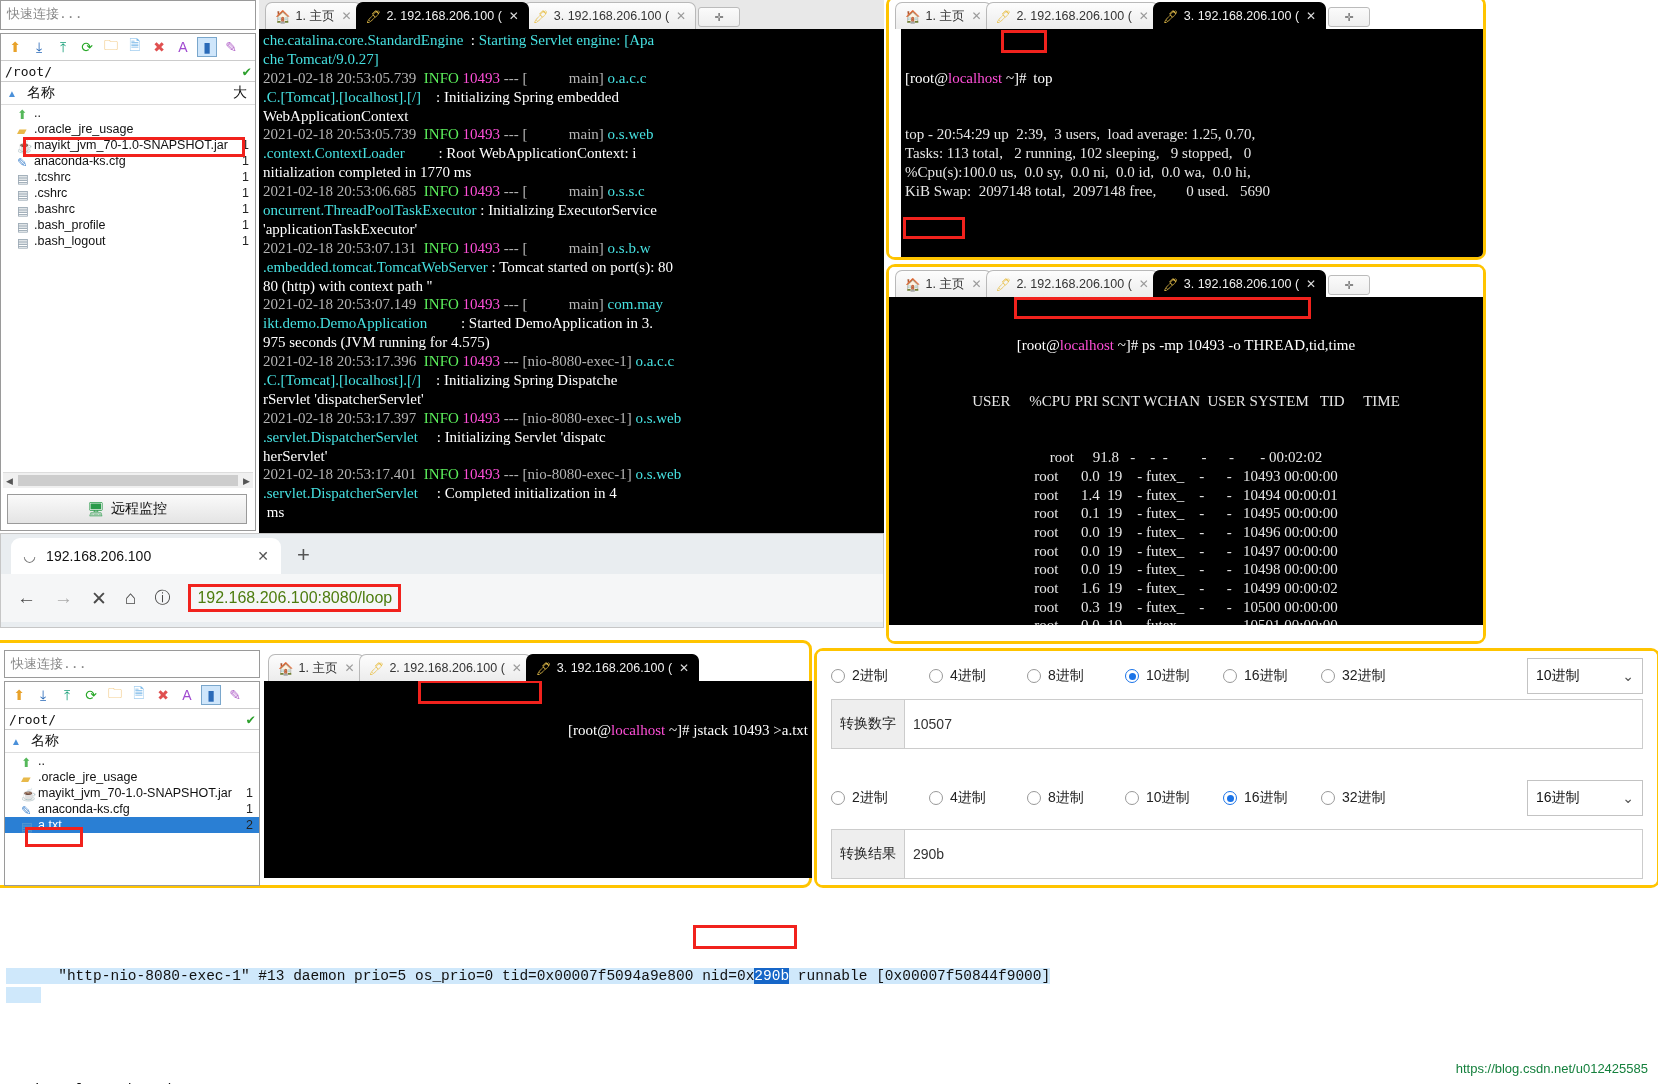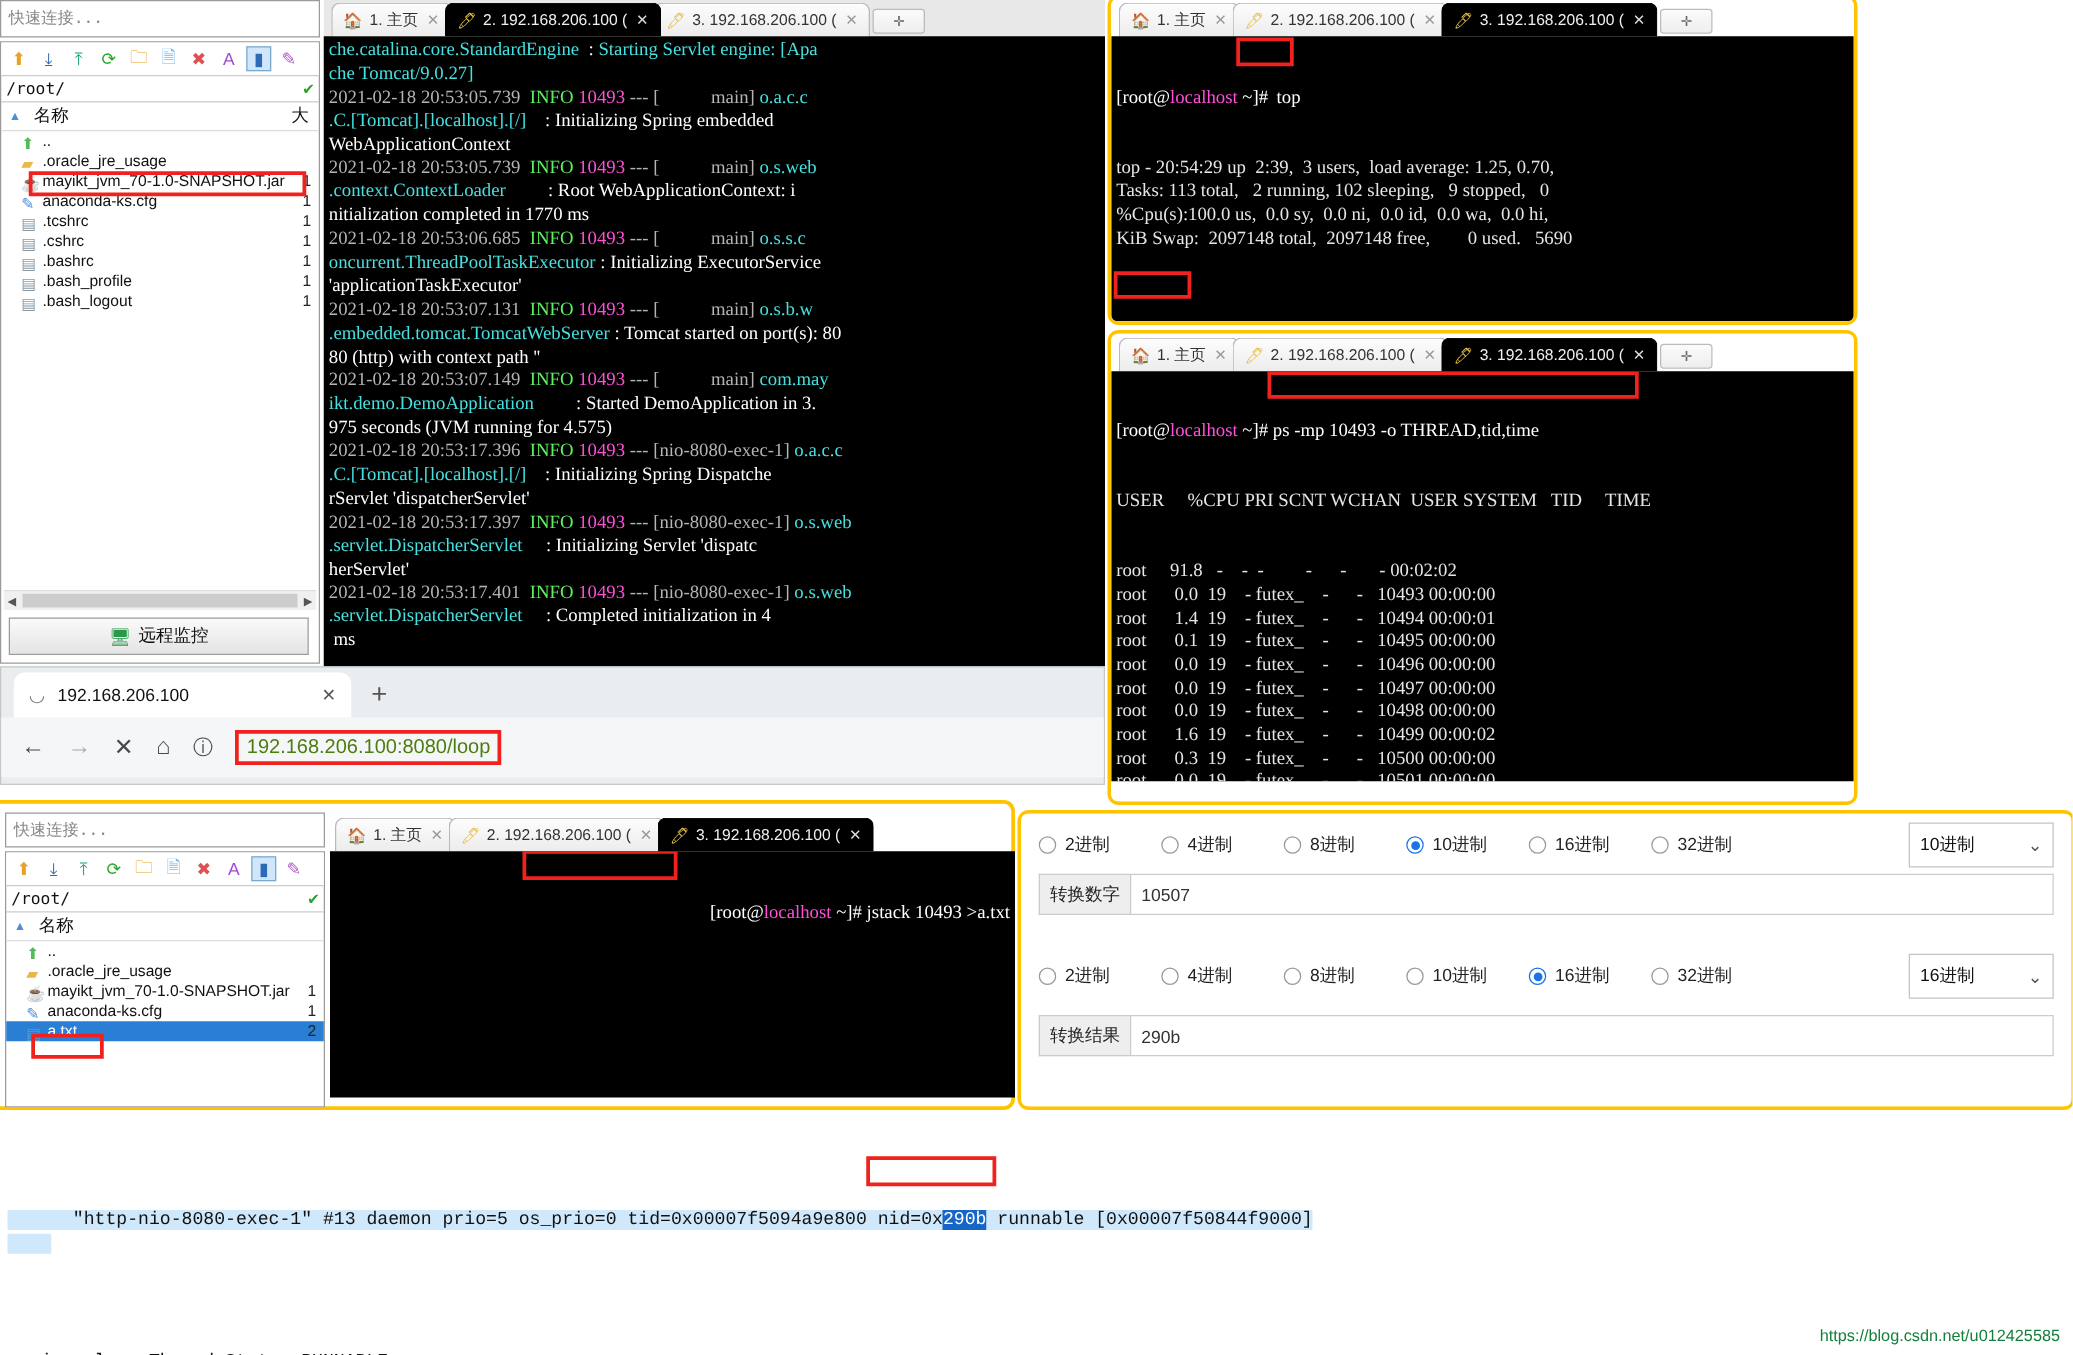--- a/index.html
+++ b/index.html
@@ -103,21 +103,21 @@
   .radio-row { display:flex; align-items:center; padding:10px 0; }
   .radio-item { display:flex; align-items:center; gap:7px; font-size:14px; color:#222; width:98px; }
   .rd { width:14px; height:14px; border-radius:50%; border:1.5px solid #999; background:#fff; display:inline-block; position:relative; }
   .rd.on { border-color:#1a73e8; }
   .rd.on::after { content:''; position:absolute; inset:2.5px; border-radius:50%; background:#1a73e8; }
   .sel-box {
     border:1px solid #c3c3c3; background:#fff; height:36px; width:116px;
     display:flex; align-items:center; justify-content:space-between;
     padding:0 8px; font-size:14px;
   }
-  .field-row { display:flex; align-items:stretch; height:33px; }
+  .field-row { display:flex; align-items:stretch; height:50px; }
   .field-lab {
     background:#eeeeee; border:1px solid #ccc; border-right:none;
     display:flex; align-items:center; padding:0 8px; font-size:14px; color:#222;
   }
   .field-in {
     flex:1; border:1px solid #ccc; background:#fff;
     display:flex; align-items:center; padding:0 8px; font-size:14px; color:#333;
   }
 
   
@@ -261,21 +261,21 @@
       </div>
       <div class="tab active">
         <span style="color:#e8c04a;">🖊</span>
         <span>3. 192.168.206.100 (</span>
         <span class="x">✕</span>
       </div>
       <div class="tab-add">
         <span>✛</span>
       </div>
     </div>
-    <div class="term" style="height:228px;position:relative;">
+    <div class="term" style="height:228px;position:relative;margin-left:12px;">
       <div><span class="w">[root@</span><span class="m">localhost</span><span class="w"> ~]# </span><span class="w" style="padding:0 3px;">top</span></div>
       <div id="top-summary"><div>top - 20:54:29 up  2:39,  3 users,  load average: 1.25, 0.70,</div><div>Tasks: 113 total,   2 running, 102 sleeping,   9 stopped,   0</div><div>%Cpu(s):100.0 us,  0.0 sy,  0.0 ni,  0.0 id,  0.0 wa,  0.0 hi,</div><div>KiB Swap:  2097148 total,  2097148 free,        0 used.   5690</div></div>
       
       
       
       
       <div class="abs redbox" style="left:100px;top:1px;width:46px;height:23px;"></div>
       
       <div class="abs redbox" style="left:2px;top:188px;width:62px;height:22px;"></div>
     </div>
@@ -297,21 +297,21 @@
       </div>
       <div class="tab active">
         <span style="color:#e8c04a;">🖊</span>
         <span>3. 192.168.206.100 (</span>
         <span class="x">✕</span>
       </div>
       <div class="tab-add">
         <span>✛</span>
       </div>
     </div>
-    <div class="term" style="height:328px;position:relative;font-size:15px;line-height:1.245;">
+    <div class="term" style="height:328px;position:relative;font-size:15px;line-height:1.245;text-align:center;">
       <div><span class="w">[root@</span><span class="m">localhost</span><span class="w"> ~]# </span><span class="w">ps -mp 10493 -o THREAD,tid,time</span></div>
       <div>USER     %CPU PRI SCNT WCHAN  USER SYSTEM   TID     TIME</div>
       <div id="ps-rows"><div>root     91.8   -    -  -         -      -       - 00:02:02</div><div>root      0.0  19    - futex_    -      -   10493 00:00:00</div><div>root      1.4  19    - futex_    -      -   10494 00:00:01</div><div>root      0.1  19    - futex_    -      -   10495 00:00:00</div><div>root      0.0  19    - futex_    -      -   10496 00:00:00</div><div>root      0.0  19    - futex_    -      -   10497 00:00:00</div><div>root      0.0  19    - futex_    -      -   10498 00:00:00</div><div>root      1.6  19    - futex_    -      -   10499 00:00:02</div><div>root      0.3  19    - futex_    -      -   10500 00:00:00</div><div>root      0.0  19    - futex_    -      -   10501 00:00:00</div><div>root      0.0  19    - -         -      -   10502 00:00:00</div></div>
       
       
       <div class="abs redbox" style="left:125px;top:0px;width:297px;height:22px;"></div>
       
       <div class="abs redbox" style="left:-2px;top:343px;width:100px;height:22px;"></div>
       
       <div class="abs redbox" style="left:400px;top:343px;width:60px;height:22px;"></div>

